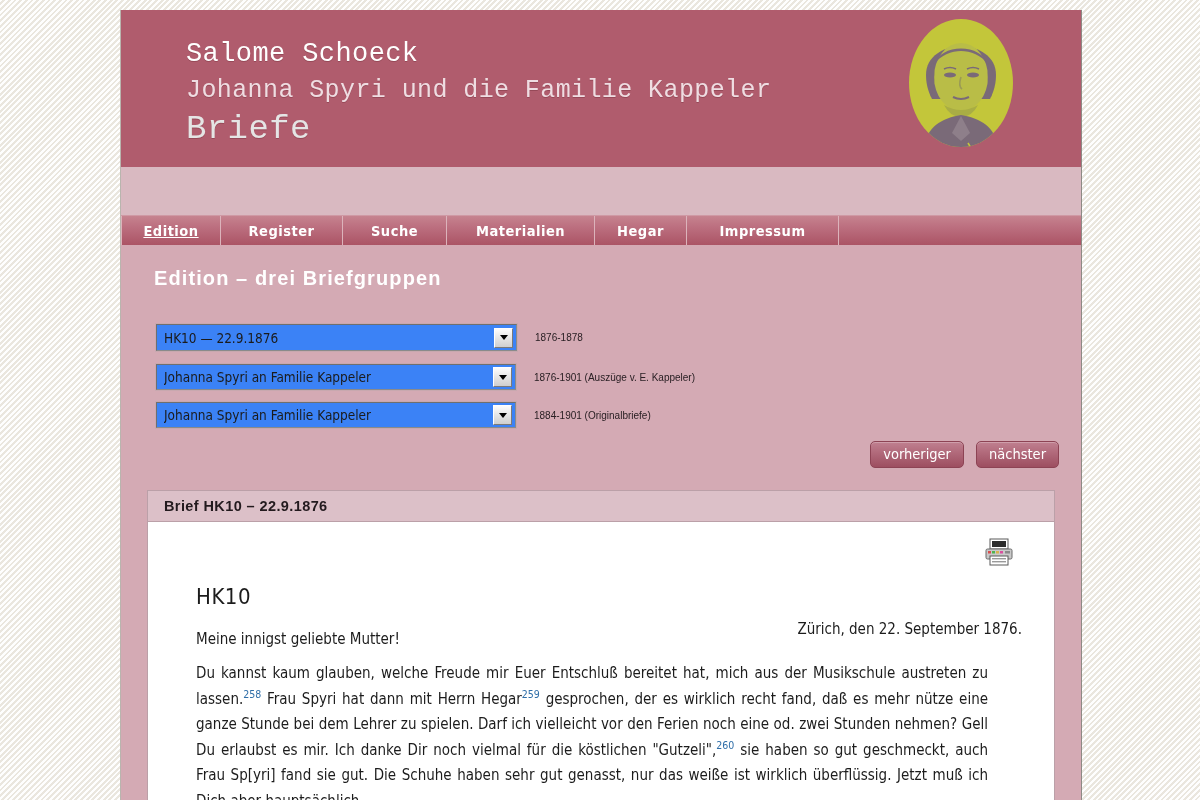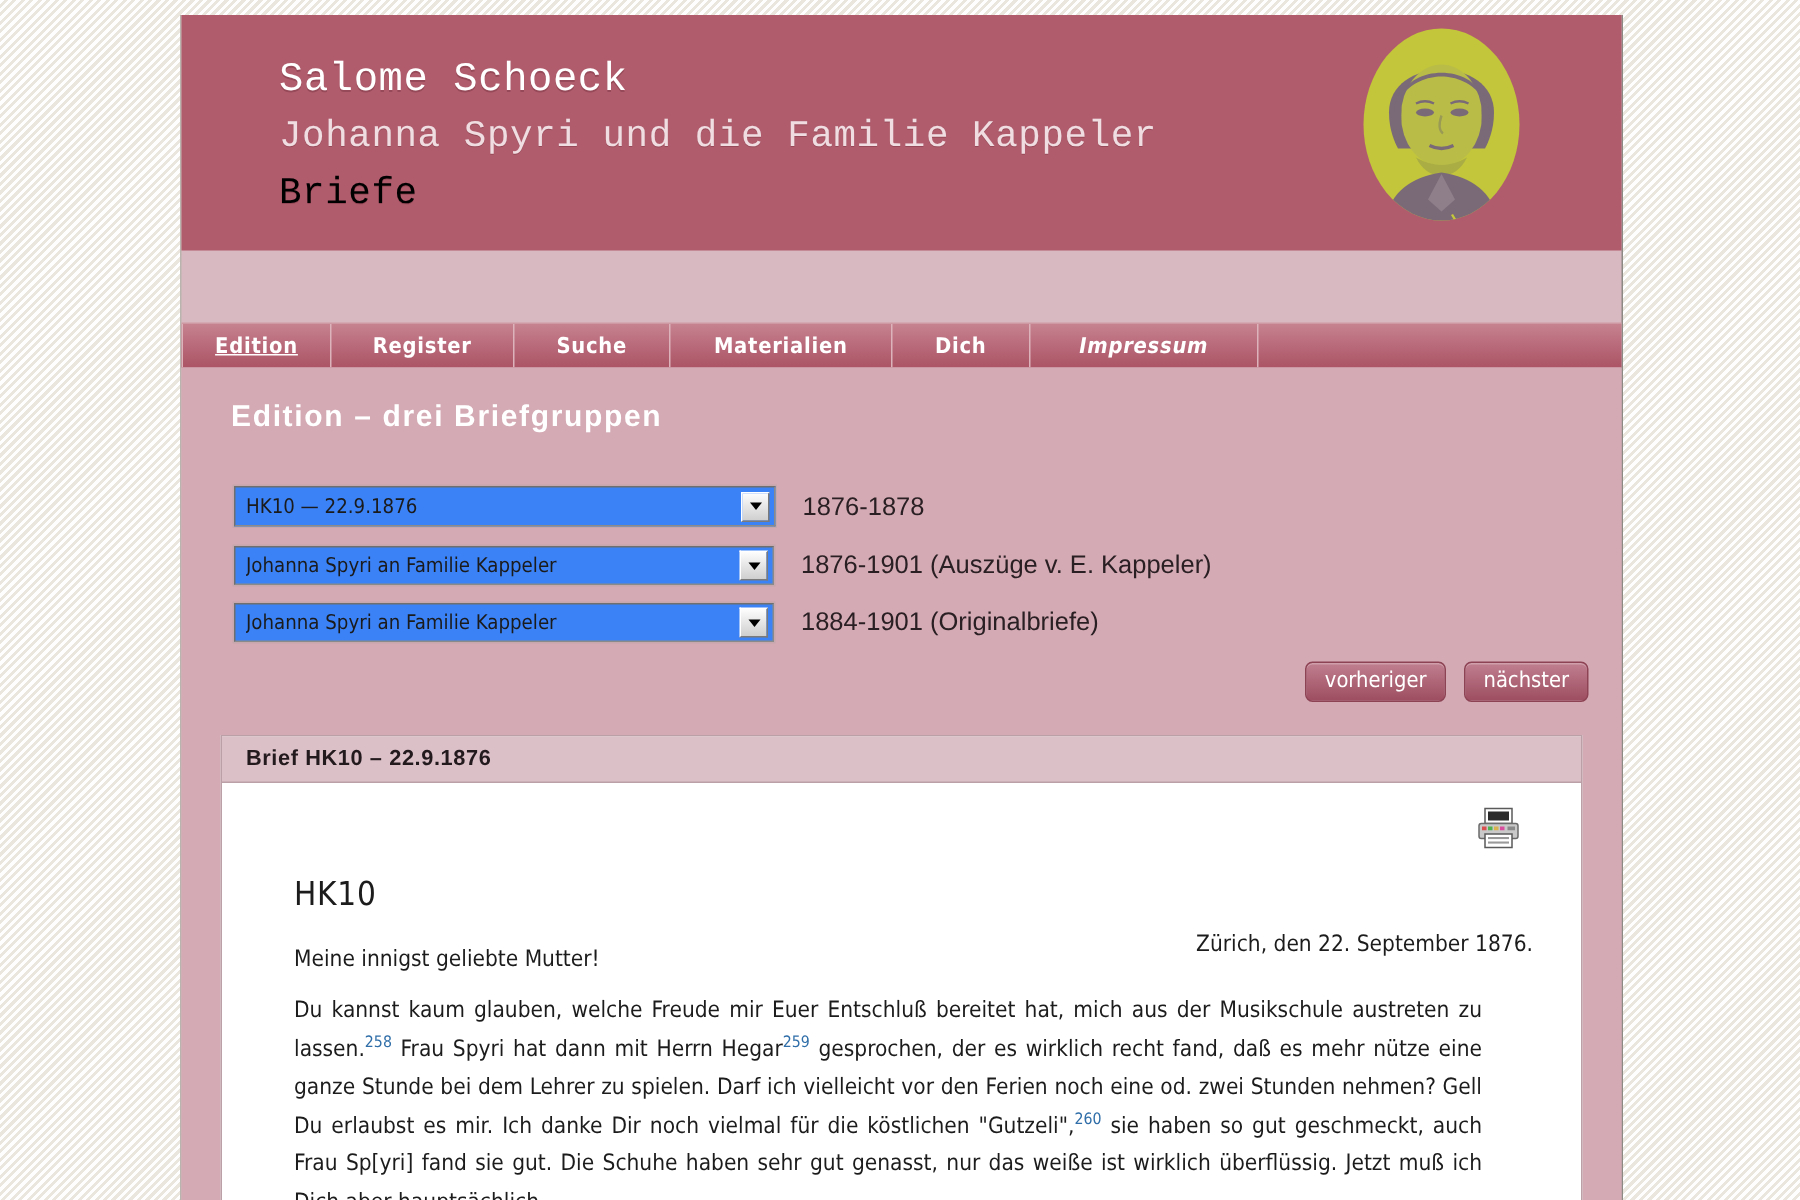--- a/index.html
+++ b/index.html
@@ -62,23 +62,23 @@
     color: #ffffff;
     line-height: 36px;
     font-weight: 400;
   }
   .banner-line.l2 {
     font-size: 25px;
     line-height: 38px;
     color: #efdde2;
   }
   .banner-line.l3 {
-    font-size: 25px;
+    font-size: 34px;
     line-height: 38px;
-    color: #000000;
+    color: #e5e5e5;
   }
   #portrait {
     position: absolute;
     left: 785px;
     top: 5px;
     width: 110px;
     height: 145px;
   }
   #portrait svg { display: block; }
 
@@ -109,21 +109,21 @@
     white-space: nowrap;
     user-select: none;
   }
   .nav-item.active { text-decoration: underline; }
   .nav-item:first-child { border-left: 1px solid #dcb3bb; }
   .nav-item.w1 { width: 100px; }
   .nav-item.w2 { width: 122px; }
   .nav-item.w3 { width: 104px; }
   .nav-item.w4 { width: 148px; }
   .nav-item.w5 { width: 92px; }
-  .nav-item.w6 { width: 152px; font-style: italic; }
+  .nav-item.w6 { width: 152px; }
   #nav-filler { flex: 1 1 auto; }
 
   
   #content {
     position: relative;
     background: #d4aab4;
     height: 604px;
     box-sizing: border-box;
     padding: 0;
   }
@@ -194,21 +194,21 @@
   .sel-arrow i {
     display: block;
     width: 0; height: 0;
     border-left: 4px solid transparent;
     border-right: 4px solid transparent;
     border-top: 5px solid #000000;
   }
   .sel-note {
     margin-left: 18px;
     color: #2a2024;
-    font-size: 17px;
+    font-size: 10px;
     white-space: nowrap;
   }
 
   
   #navbtns {
     position: absolute;
     right: 22px;
     top: 196px;
     display: flex;
     gap: 12px;
@@ -368,21 +368,21 @@
         </g>
       </svg>
     </div>
   </div>
 
   <div id="nav">
     <div class="nav-item w1 active">Edition</div>
     <div class="nav-item w2">Register</div>
     <div class="nav-item w3">Suche</div>
     <div class="nav-item w4">Materialien</div>
-    <div class="nav-item w5">Dich</div>
+    <div class="nav-item w5">Hegar</div>
     <div class="nav-item w6">Impressum</div>
     <div id="nav-filler"></div>
   </div>
 
   <div id="content">
 
     <div id="page-title">Edition – drei Briefgruppen</div>
 
     <div id="selects">
 

